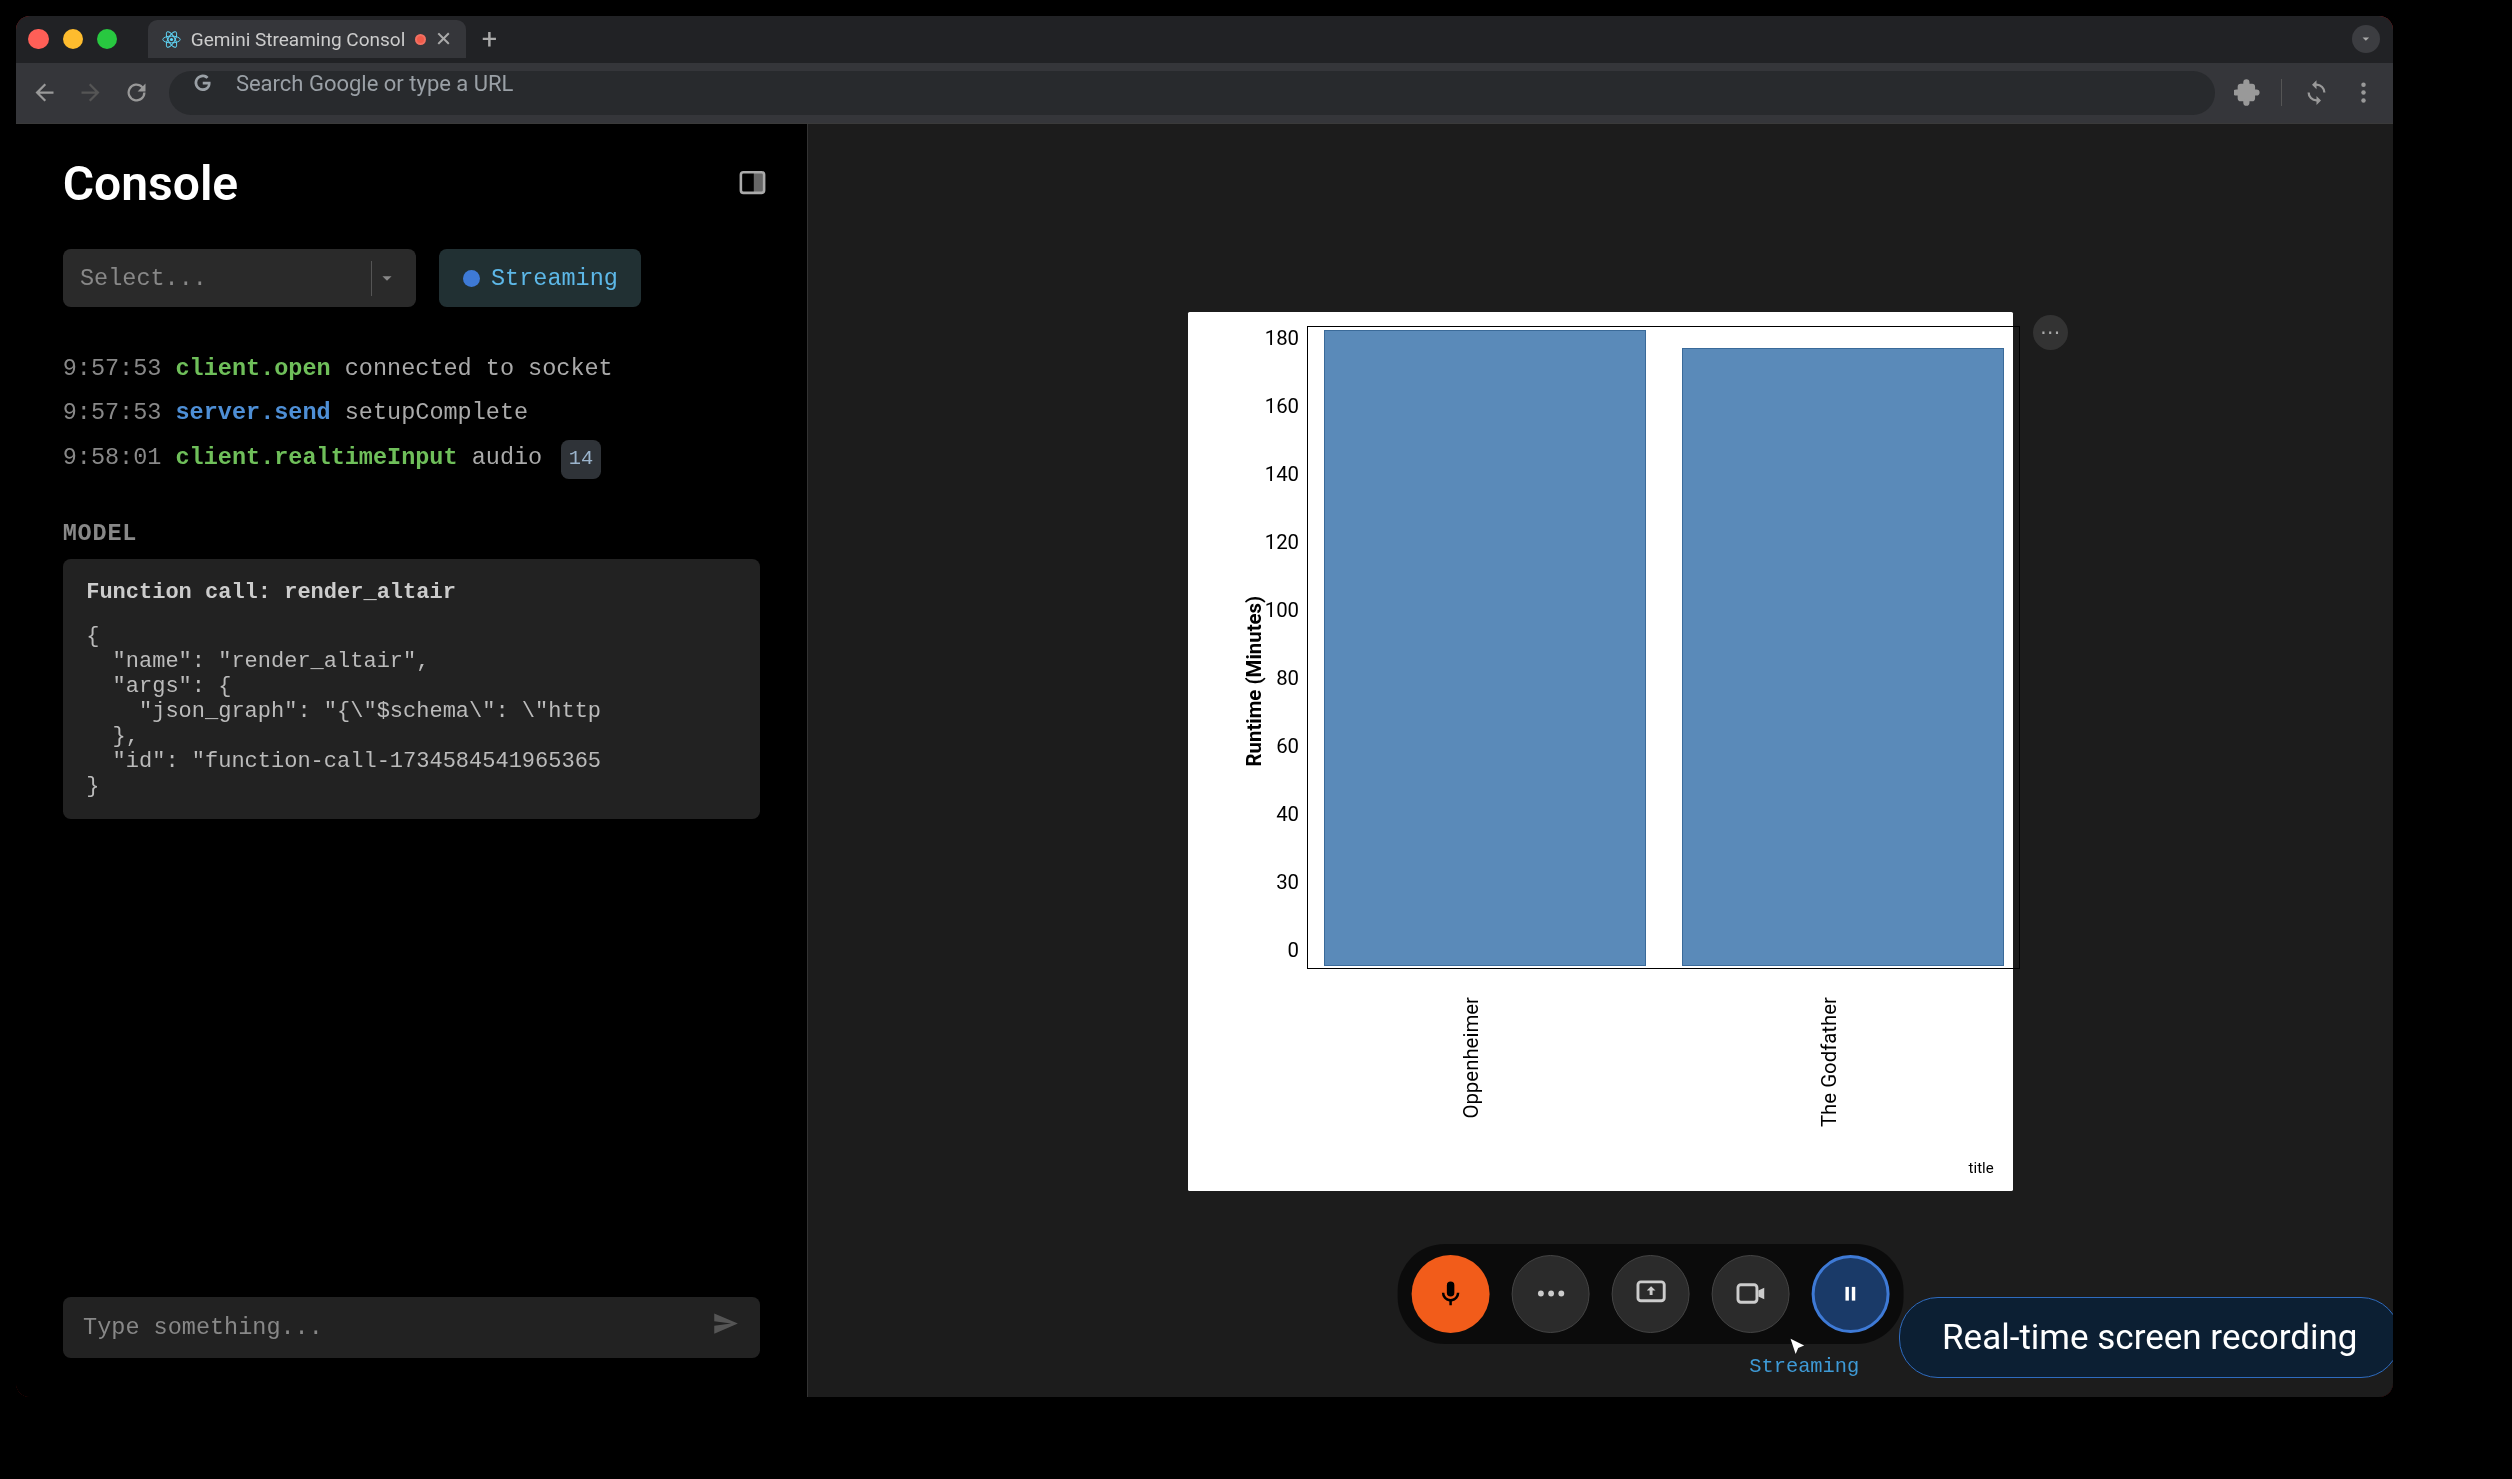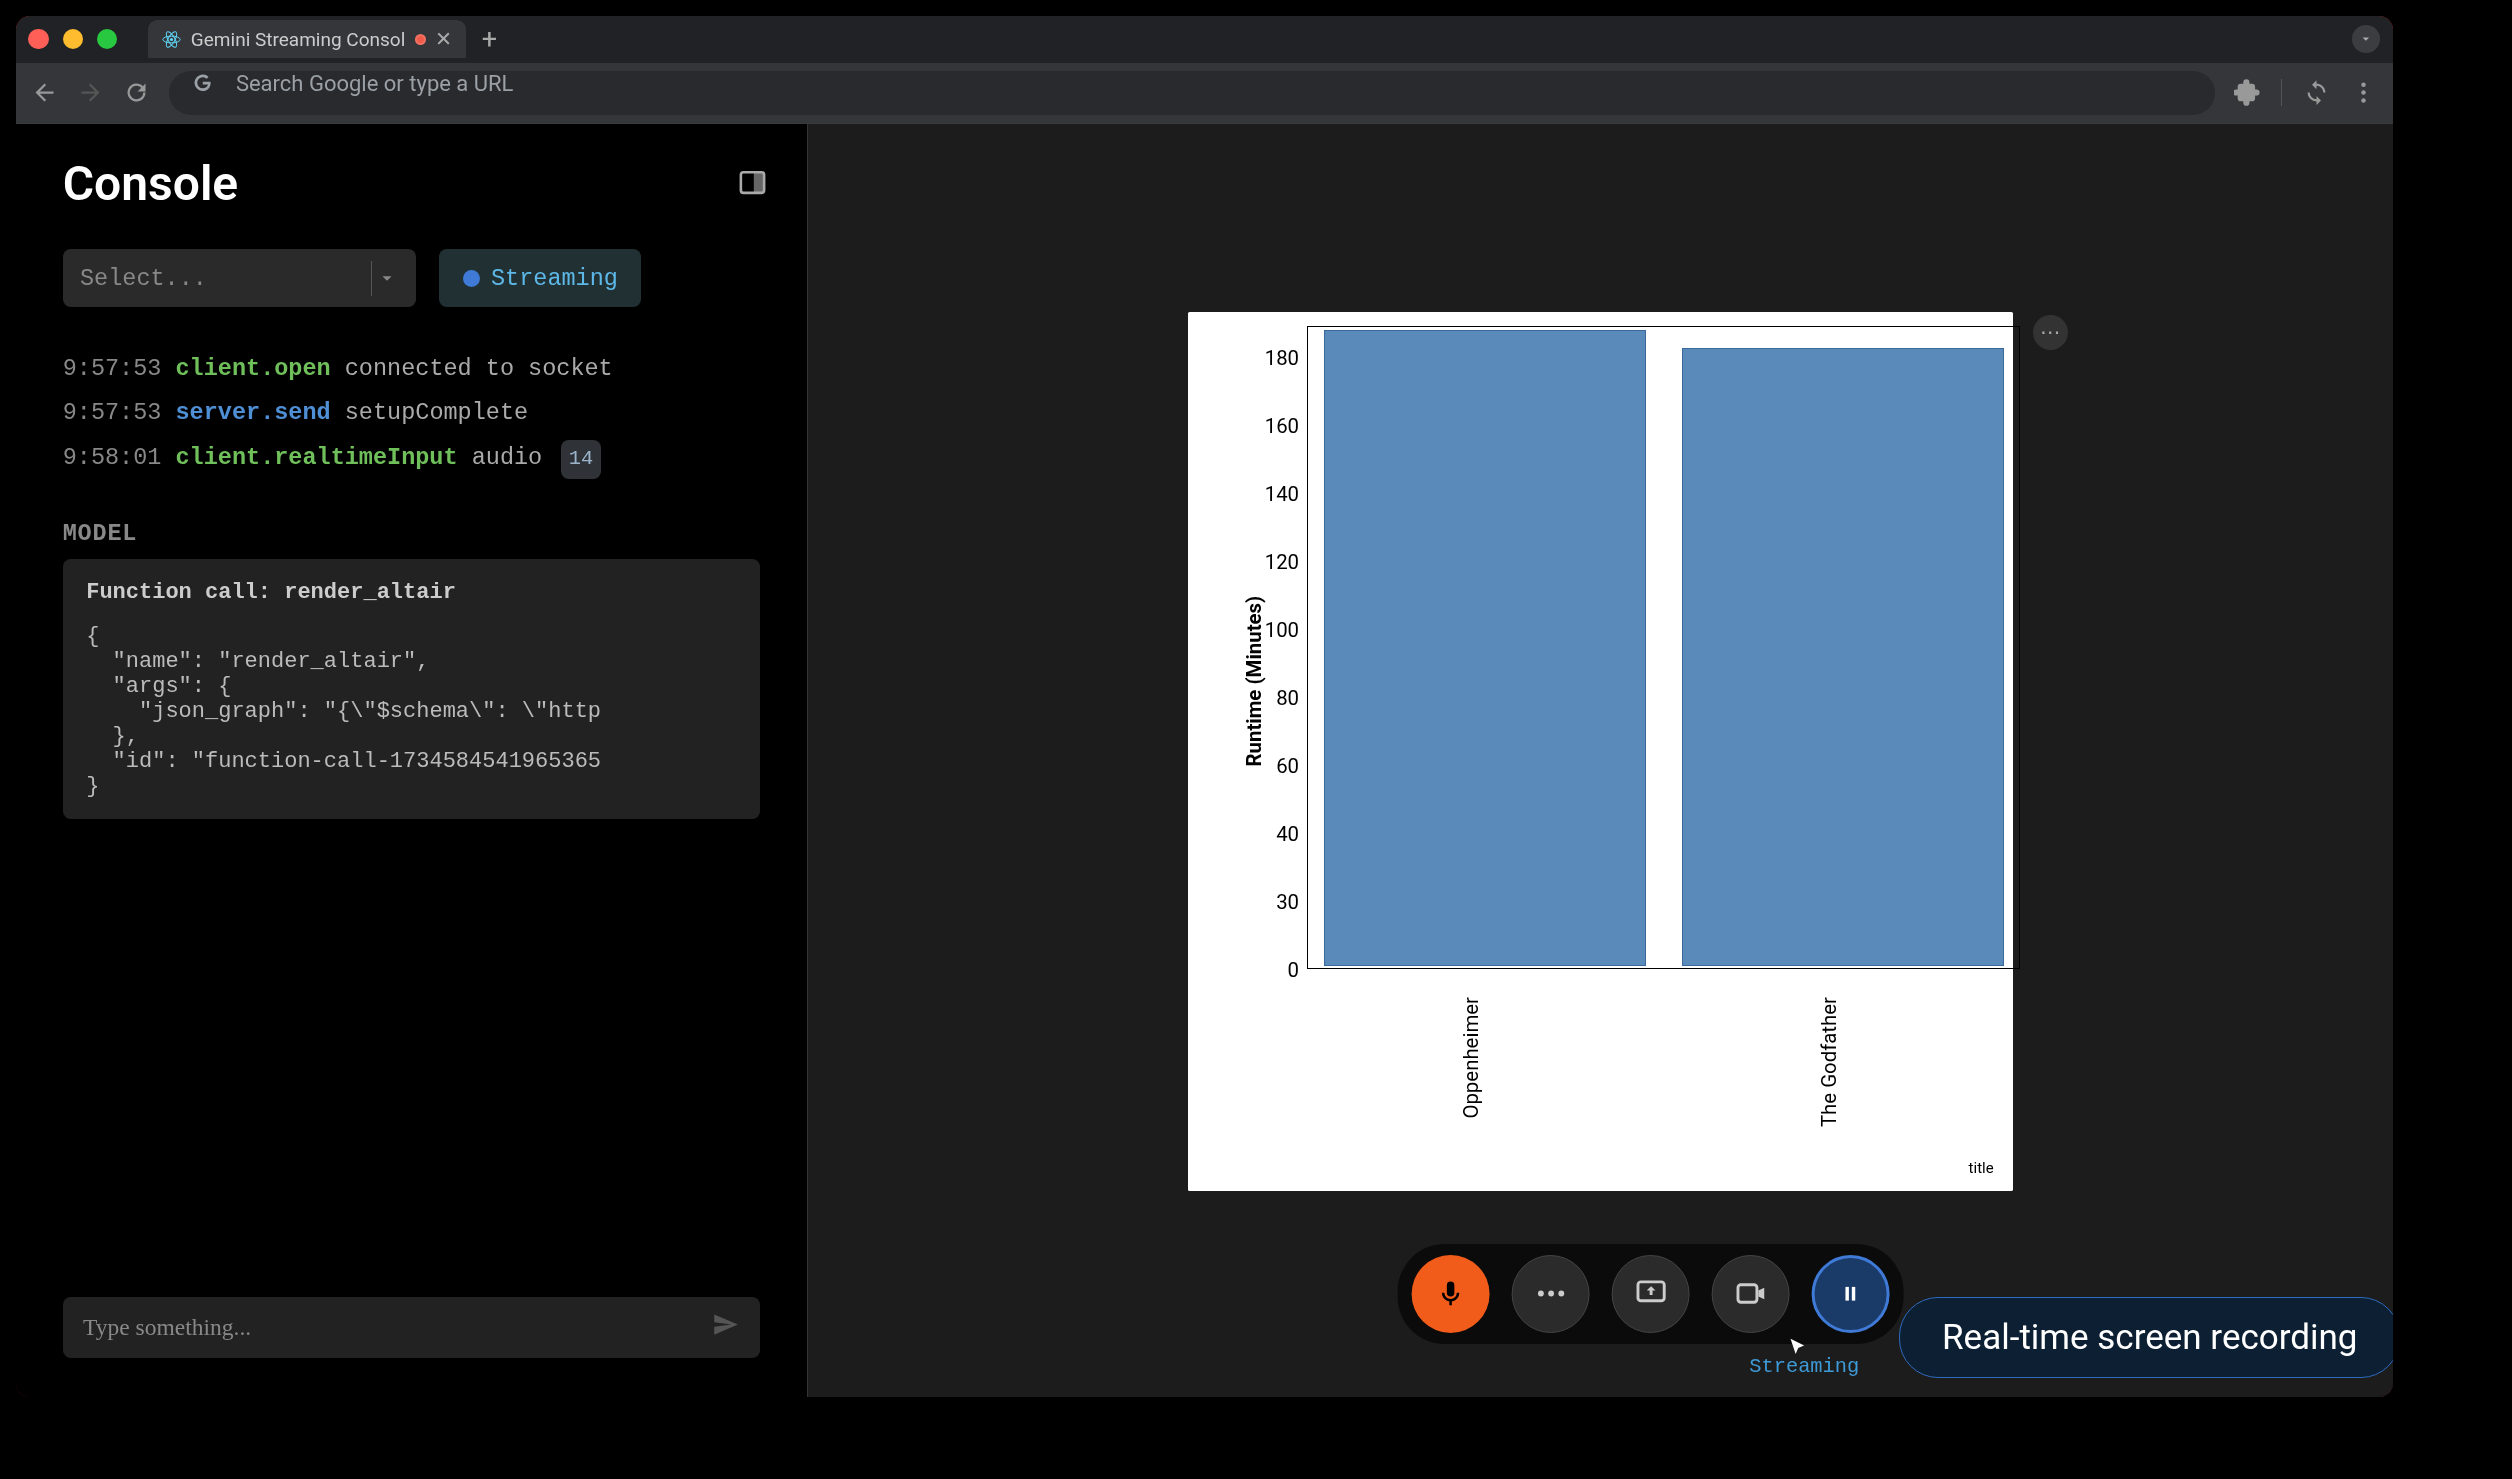--- a/index.html
+++ b/index.html
@@ -135,21 +135,21 @@
     padding:20.4px 23.5px; font-family:"Courier New",monospace;
     font-size:22px; color:#ccc; overflow:hidden;
   }
   .func-head{font-weight:bold; margin-bottom:19px;}
   .func-pre{white-space:pre; color:#bbb;}
   .sidebar-spacer{flex:1;}
   .input-row{padding:15.7px 47px 23.5px;}
   .input-box{
     background:#222; border-radius:7.8px;
     display:flex; align-items:center; padding:0 20.4px; height:61px;
-    font-family:Liberation Serif, serif; font-size:23.5px; color:#888;
+    font-family:Liberation Mono, monospace; font-size:23.5px; color:#888;
   }
   .input-box .send{margin-left:auto;color:#555;}
   
   .main{
     flex:1; position:relative; background:#1c1c1c;
     display:flex; align-items:flex-start; justify-content:center;
     padding-top:188px;
   }
   .chart-wrap{position:relative;}
   .chart-ellipsis{
@@ -167,21 +167,21 @@
   .plot-row{display:flex;flex:1;}
   .ylabel{
     writing-mode:vertical-rl; transform:rotate(180deg);
     color:#000; font-size:20.4px; font-weight:bold;
     display:flex;align-items:center;justify-content:center;
     width:22px; padding-bottom:47px;
   }
   .yaxis{
     display:flex;flex-direction:column;justify-content:space-between;
     align-items:flex-end; padding-right:7.8px;
-    height:636px; margin-top:20px;
+    height:636px; margin-top:0;
   }
   .yaxis span{color:#000;font-size:20.4px;}
   .bars-area{
     flex:1; border:0.8px solid #000;
     height:643px; position:relative;
     display:flex; align-items:flex-end; justify-content:center;
     gap:36px; padding:0 15.7px 1.6px;
   }
   .bar{width:322px; background:#5a8ab9; border:0.8px solid #3a6a99;}
   .xlabels{

